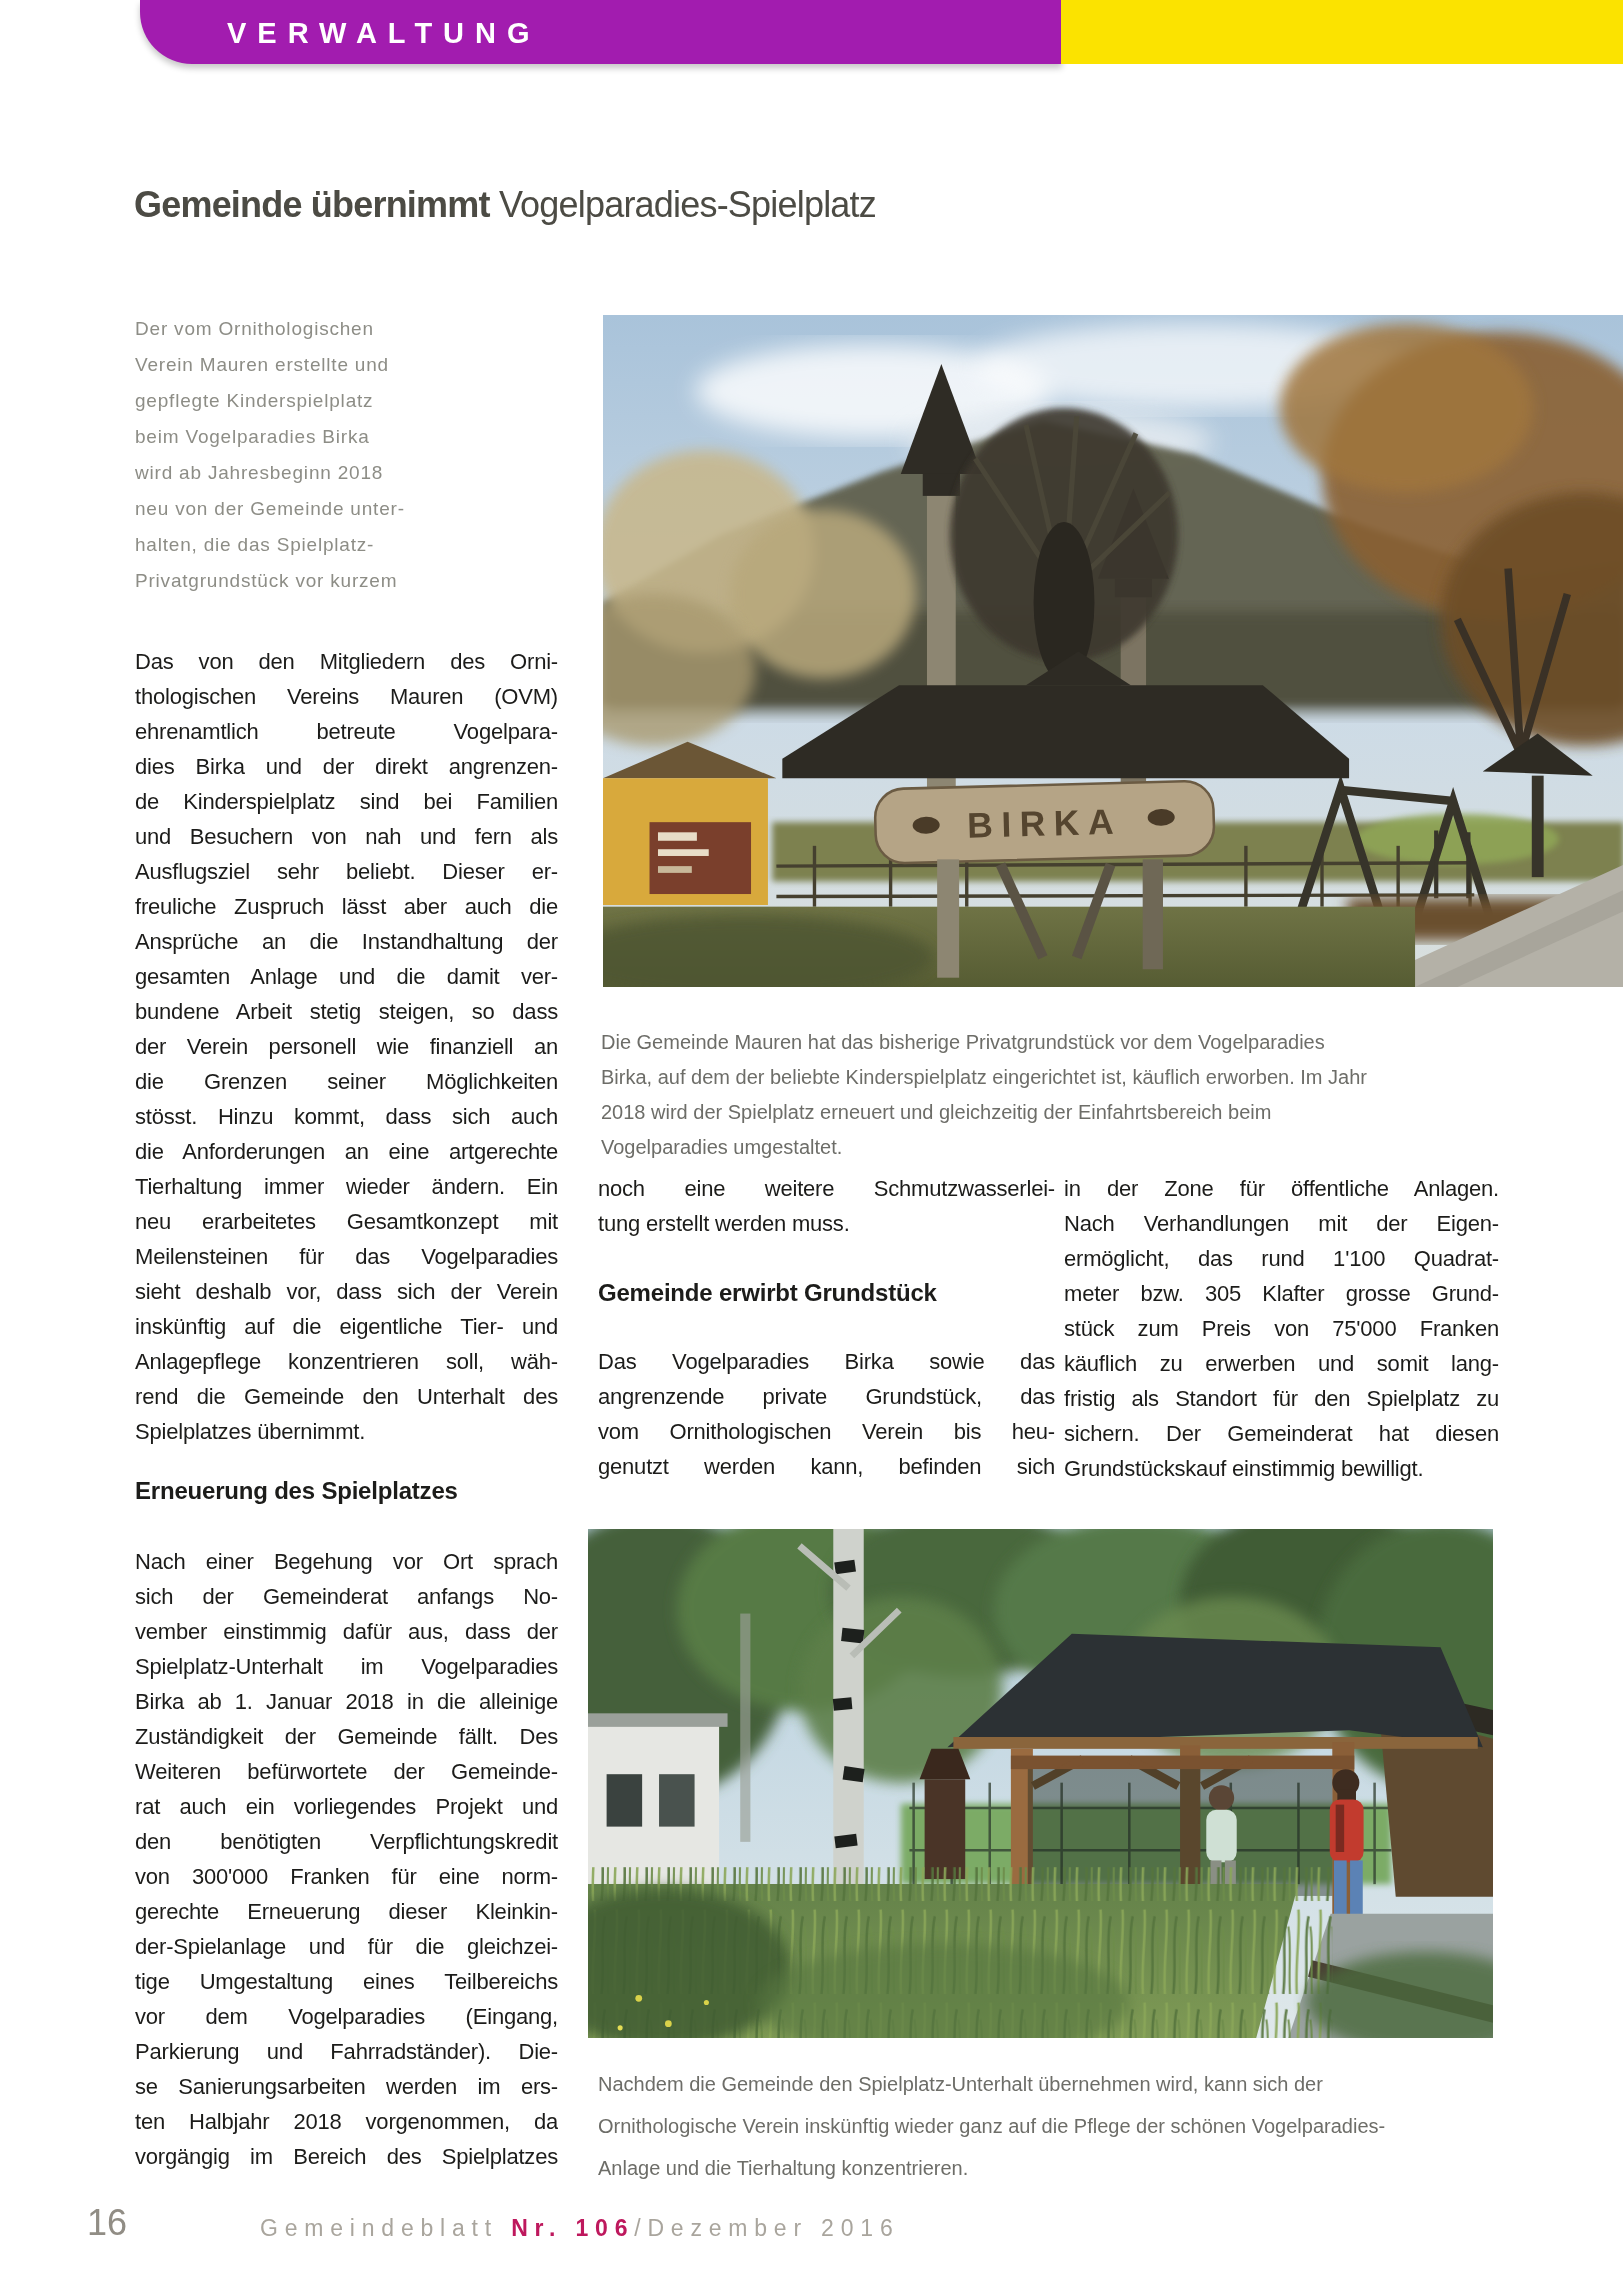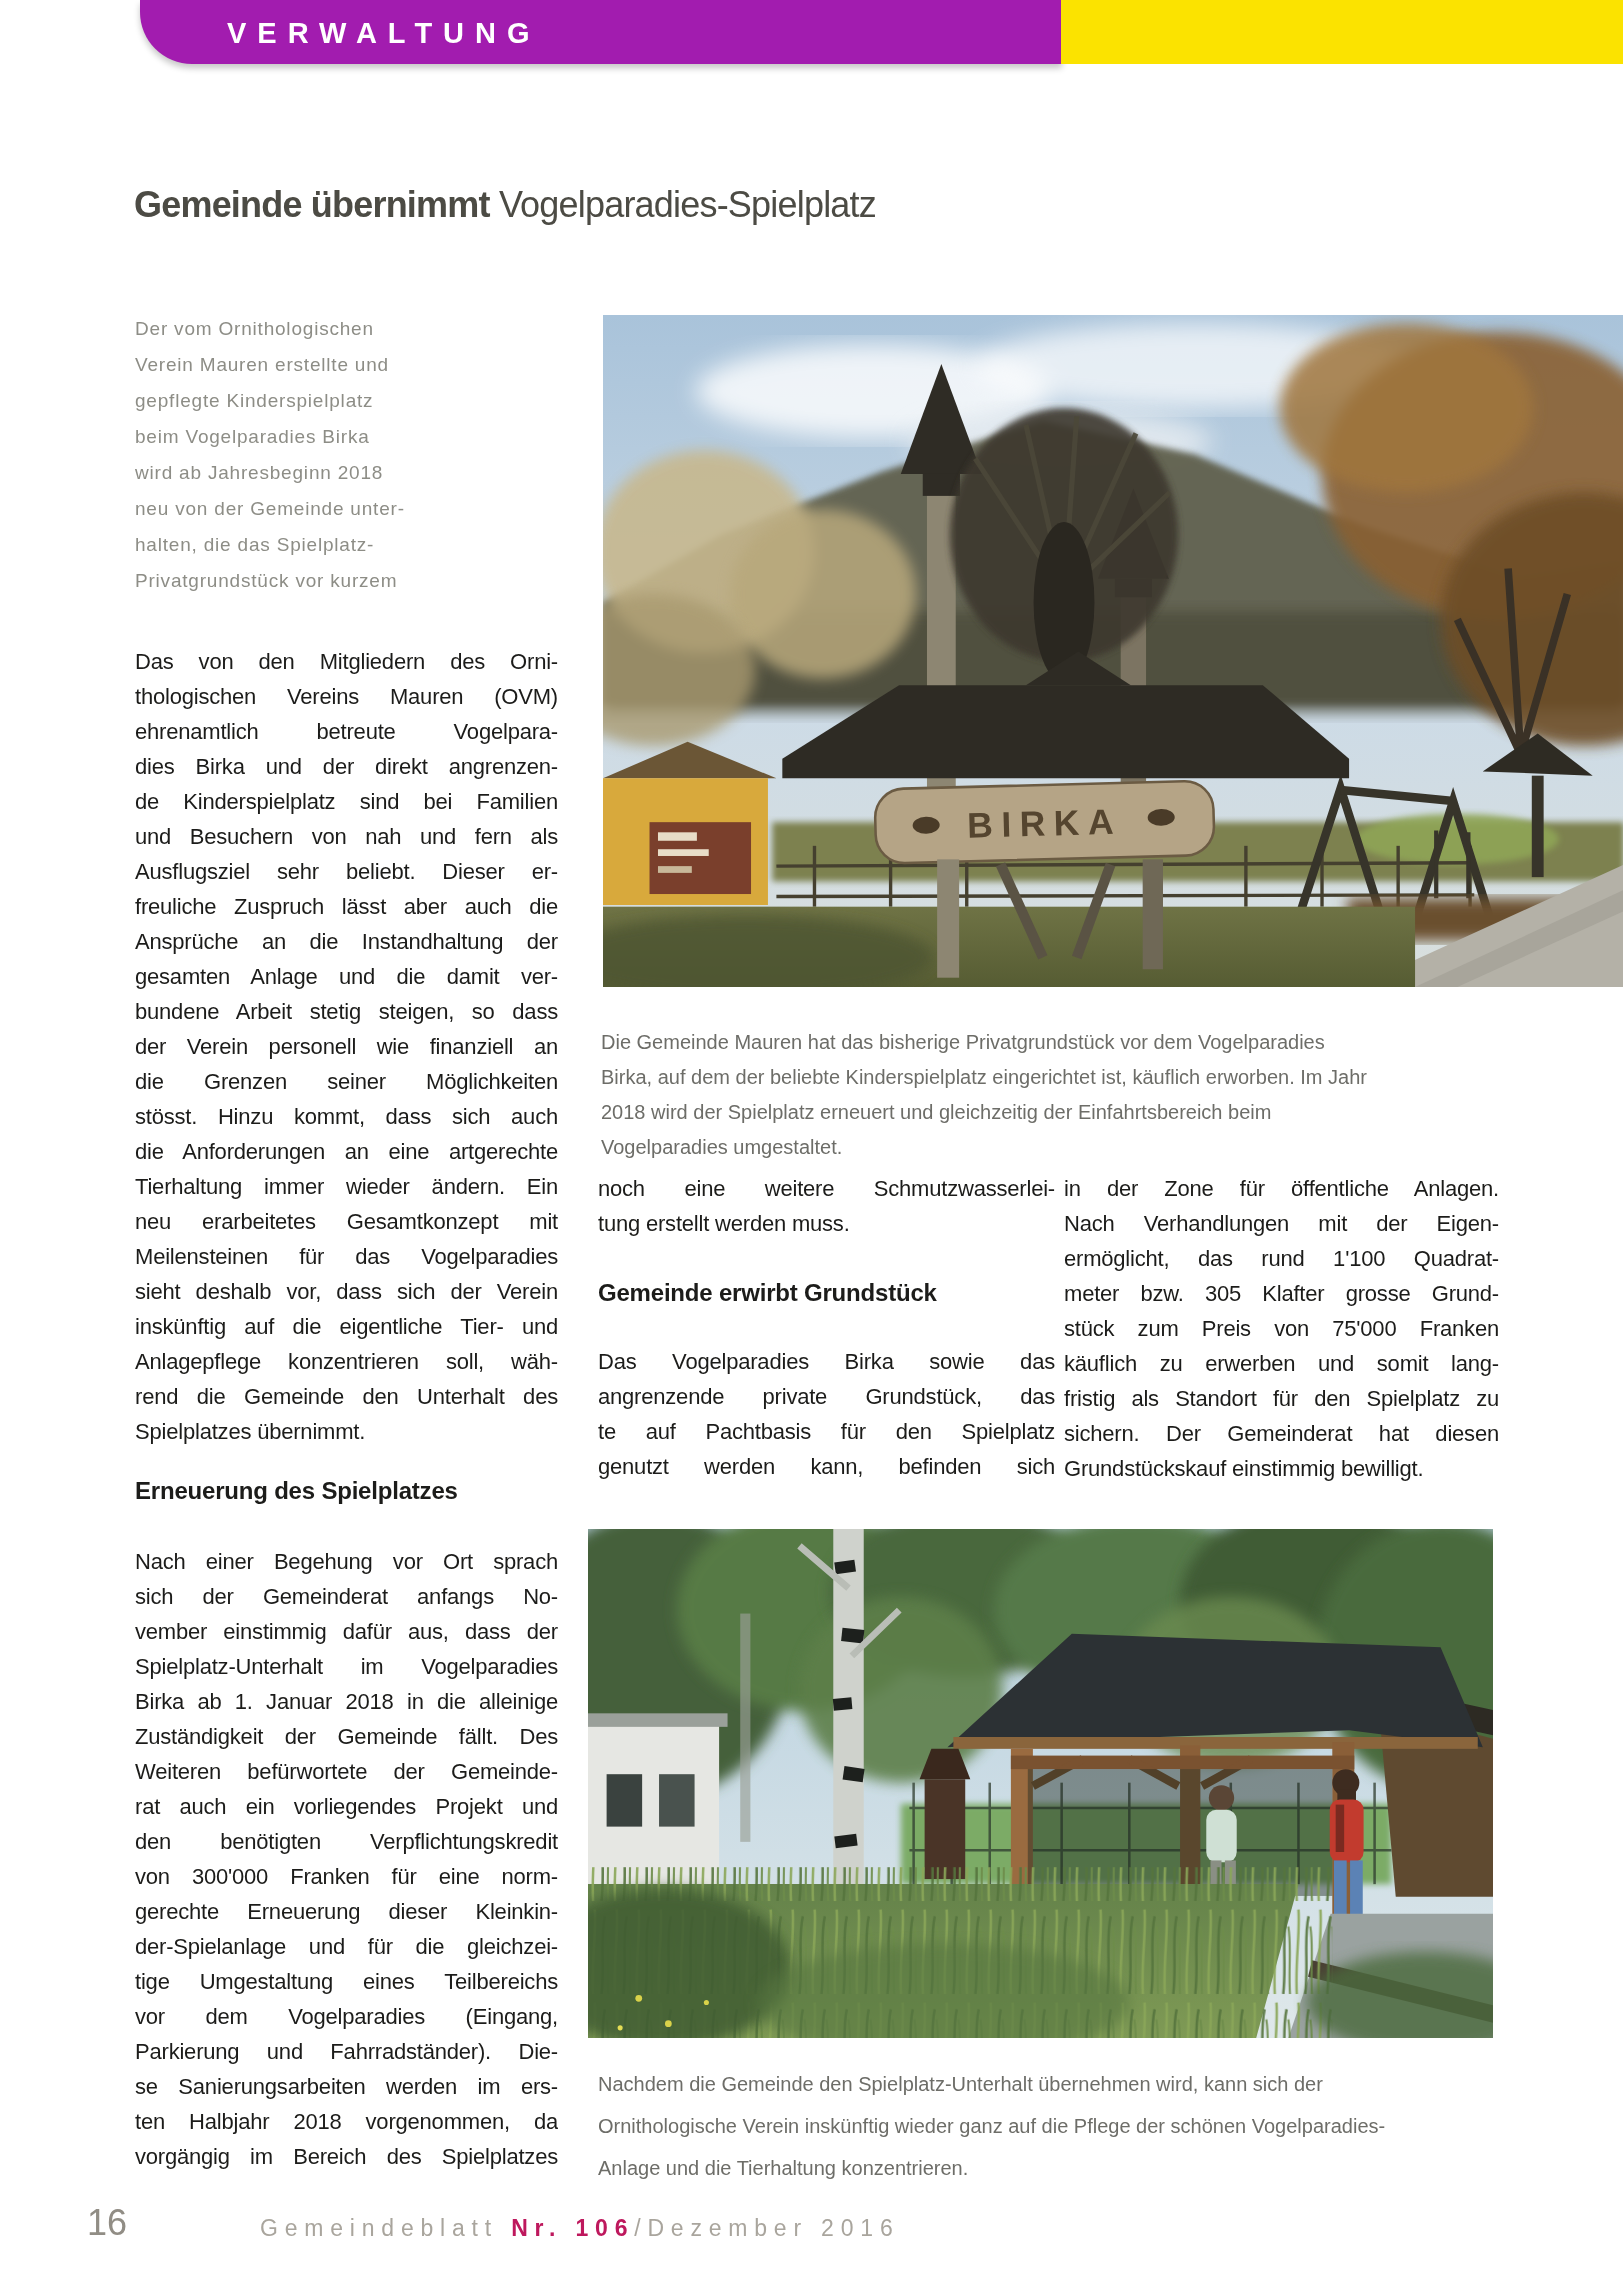--- a/index.html
+++ b/index.html
@@ -251,21 +251,21 @@
 
   <div class="col-mid bodycol">
     <div class="lines just endleft">
         <div class="ln">noch eine weitere Schmutzwasserlei-</div>
         <div class="ln">tung erstellt werden muss.</div>
       </div>
     <div class="subhead">Gemeinde erwirbt Grundstück</div>
     <div class="lines just p2">
         <div class="ln">Das Vogelparadies Birka sowie das</div>
         <div class="ln">angrenzende private Grundstück, das</div>
-        <div class="ln">te auf Pachtbasis für den Spielplatz</div>
+        <div class="ln">vom Ornithologischen Verein bis heu-</div>
         <div class="ln">genutzt werden kann, befinden sich</div>
       </div>
   </div>
 
   <div class="col-right bodycol">
     <div class="lines just endleft">
         <div class="ln">in der Zone für öffentliche Anlagen.</div>
         <div class="ln">Nach Verhandlungen mit der Eigen-</div>
         <div class="ln">ermöglicht, das rund 1'100 Quadrat-</div>
         <div class="ln">meter bzw. 305 Klafter grosse Grund-</div>

